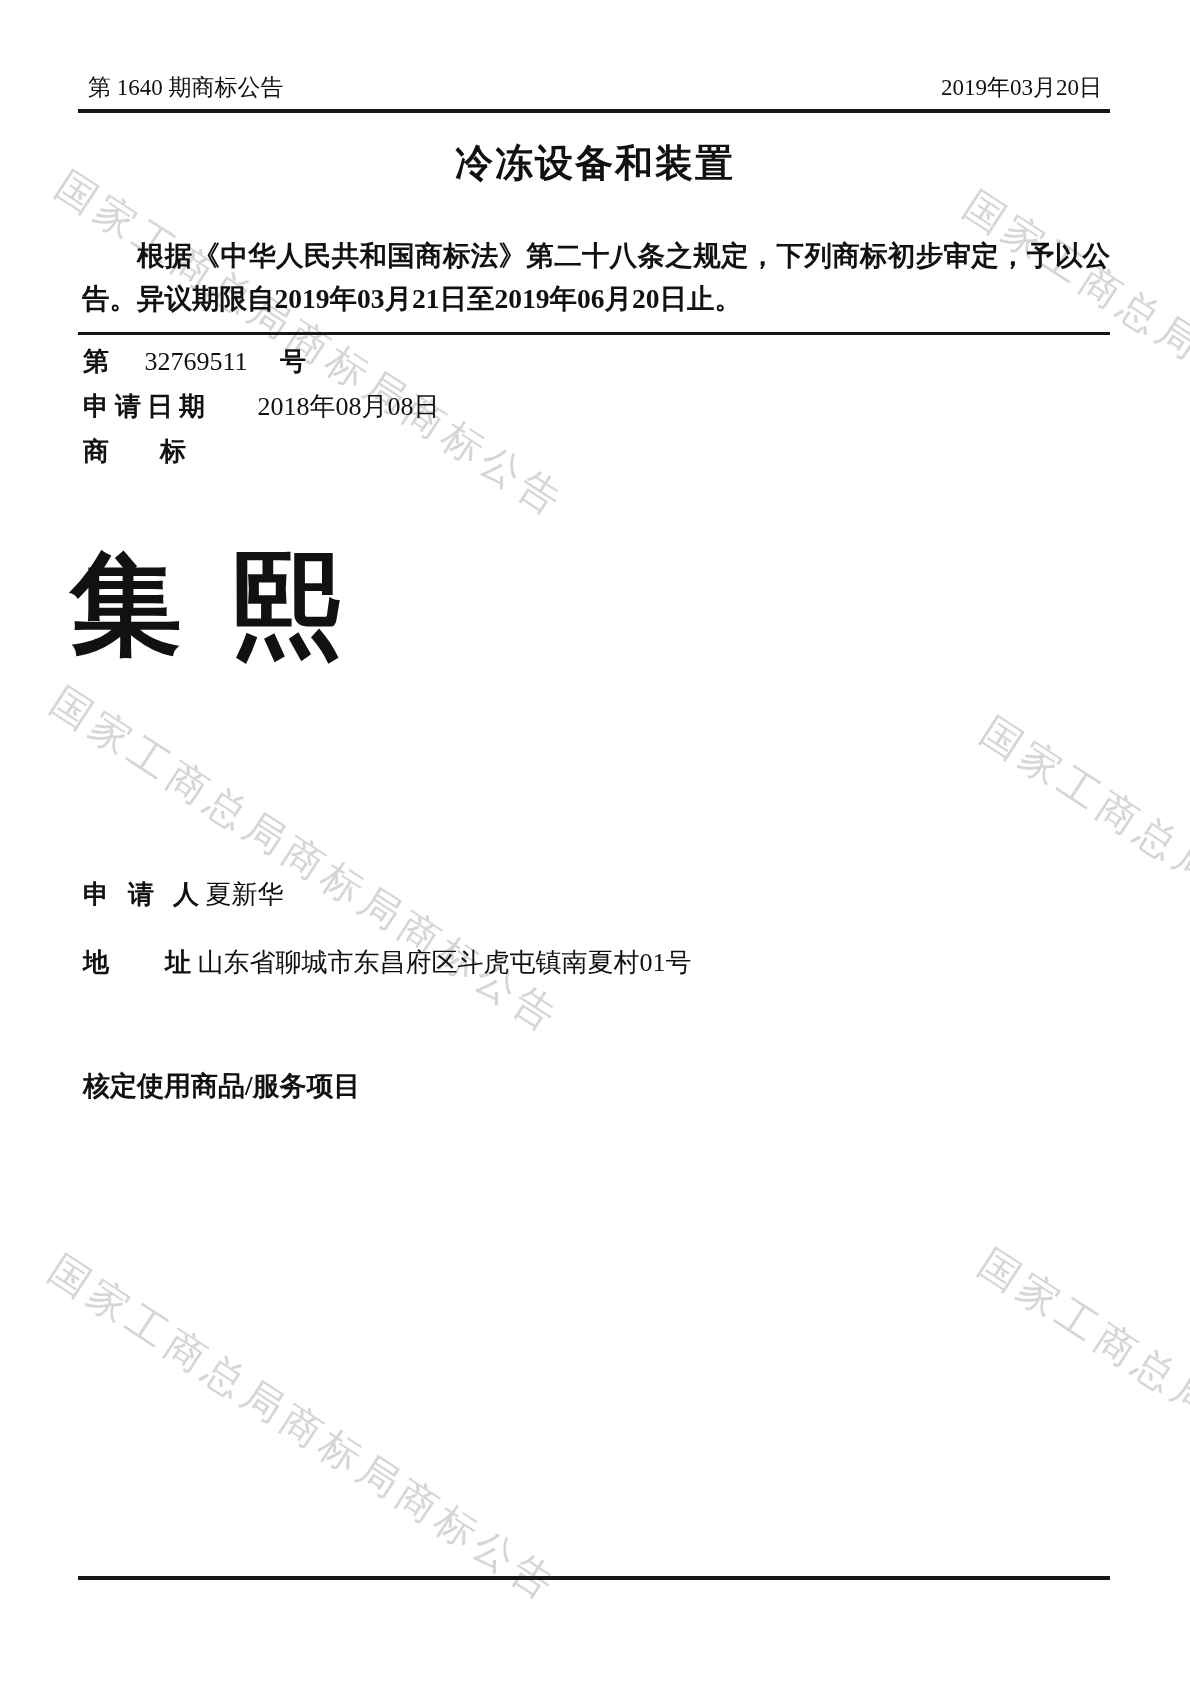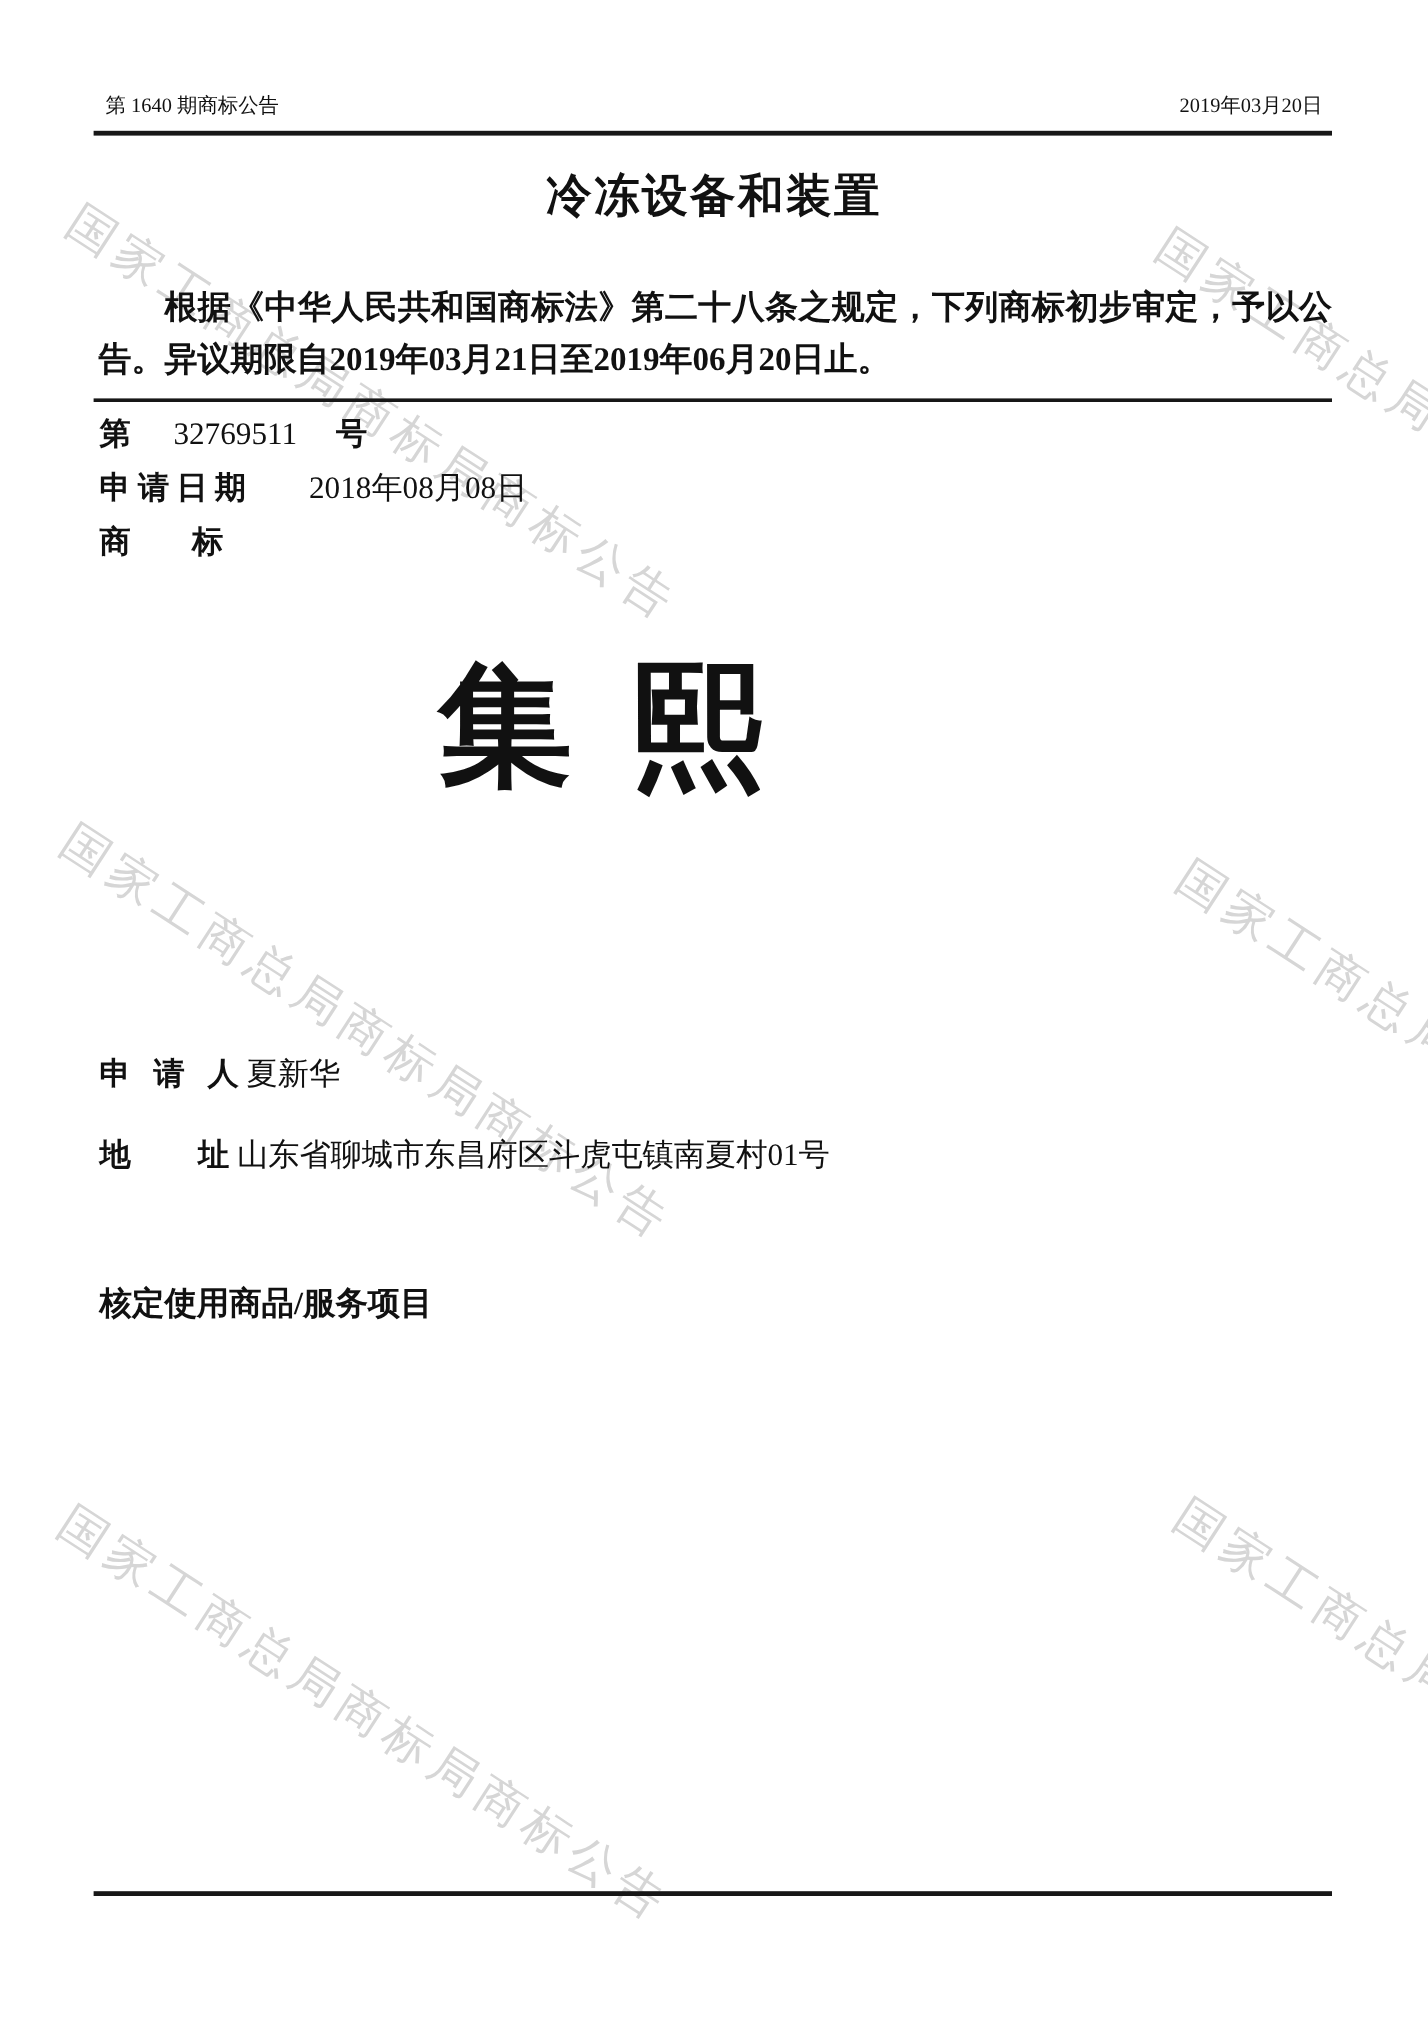--- a/index.html
+++ b/index.html
@@ -27,21 +27,21 @@
   .wm1{left:75px;top:158px;}
   .wm2{left:983px;top:178px;}
   .wm3{left:70px;top:674px;}
   .wm4{left:1000px;top:704px;}
   .wm5{left:68px;top:1242px;}
   .wm6{left:998px;top:1236px;}
   
   .header{
     position:absolute;left:88px;top:74px;width:1014px;
     display:flex;justify-content:space-between;
-    font-size:17px;line-height:28px;z-index:2;
+    font-size:23px;line-height:28px;z-index:2;
   }
   .rule{position:absolute;left:78px;width:1032px;background:#171717;z-index:2;}
   .rule-top{top:109px;height:4px;}
   .rule-mid{top:332px;height:3px;}
   .rule-bottom{top:1576px;height:4px;}
   
   .doc-title{
     position:absolute;left:0;top:138px;width:1190px;
     text-align:center;font-size:38px;font-weight:700;
     letter-spacing:2px;z-index:2;
@@ -65,21 +65,20 @@
   .w116{width:116px;}
   .w108{width:108px;}
   .w103{width:103px;}
   .val{display:inline-block;vertical-align:top;}
   .val-date{margin-left:46px;}
   .reg-num{display:inline-block;margin-left:29px;}
   .reg-suffix{display:inline-block;margin-left:26px;font-weight:700;}
   
   .trademark{
     position:absolute;left:0;top:540px;width:980px;
-    text-align:center;
     font-family:"Liberation Sans","DejaVu Sans",sans-serif;
     font-weight:700;font-size:112px;line-height:130px;
     letter-spacing:48px;padding-left:70px;box-sizing:border-box;
     z-index:2;
   }
   
   .goods-heading{
     position:absolute;left:83px;top:1068px;
     font-size:27px;font-weight:700;z-index:2;
   }

